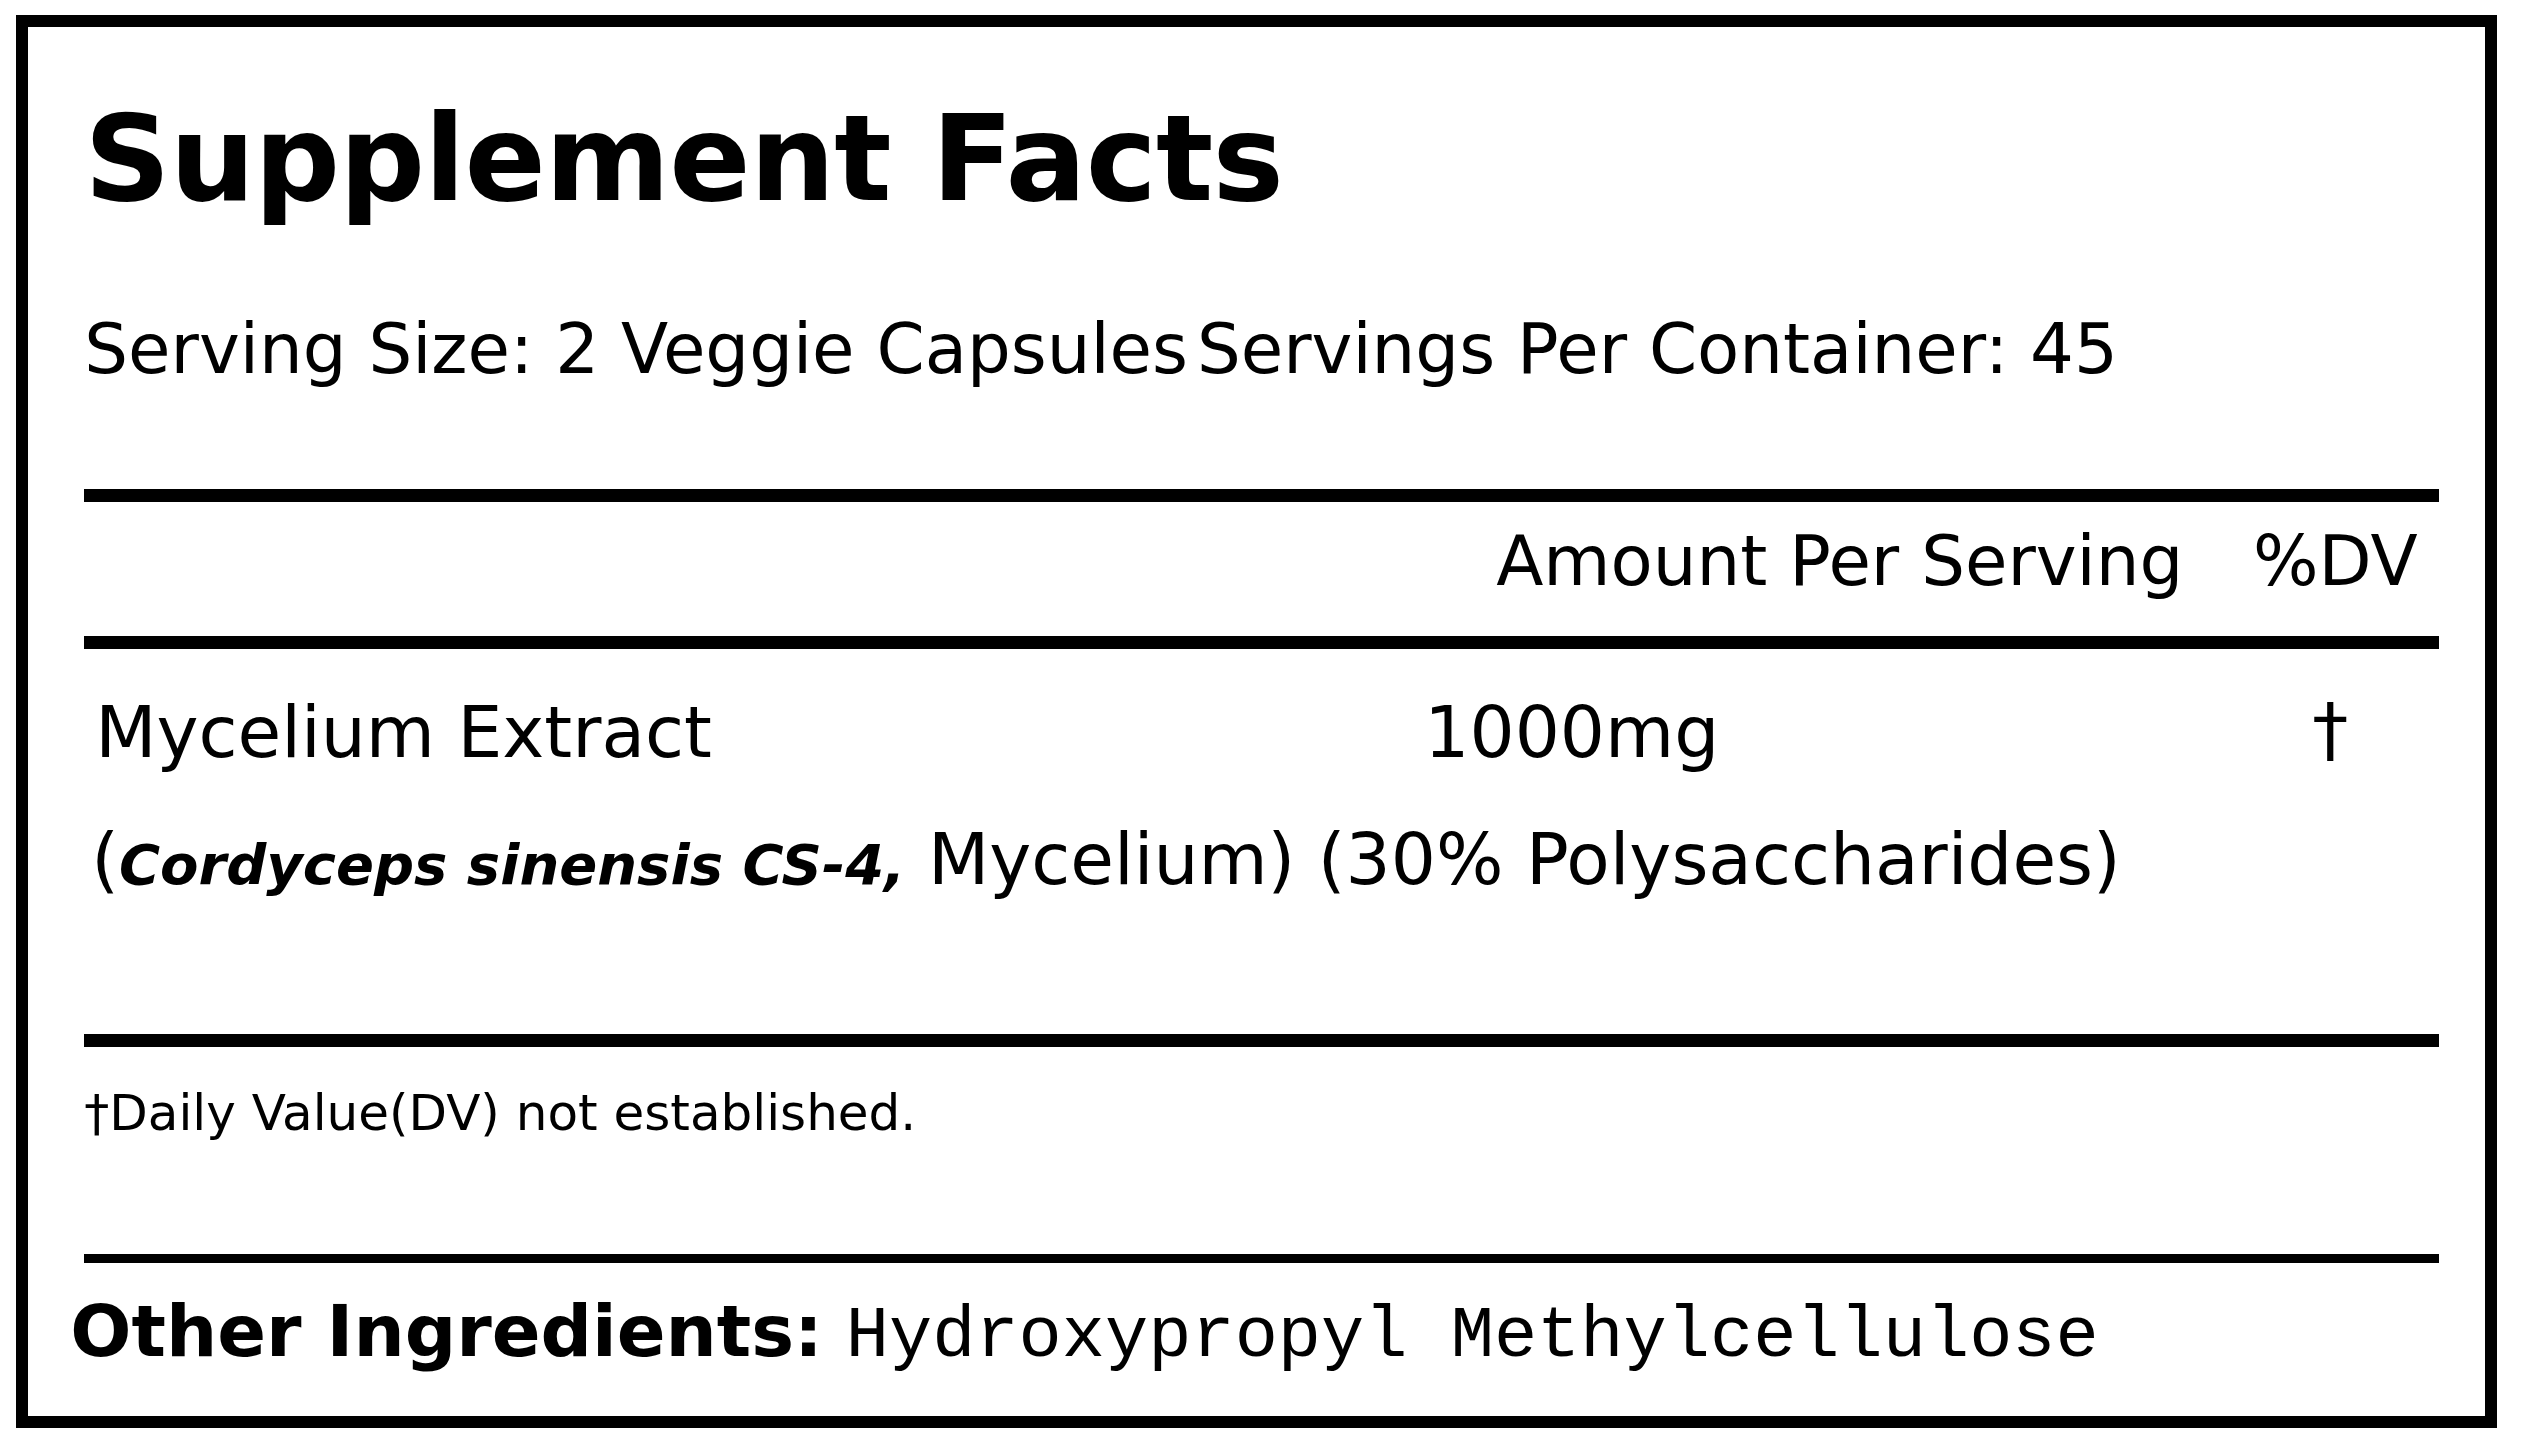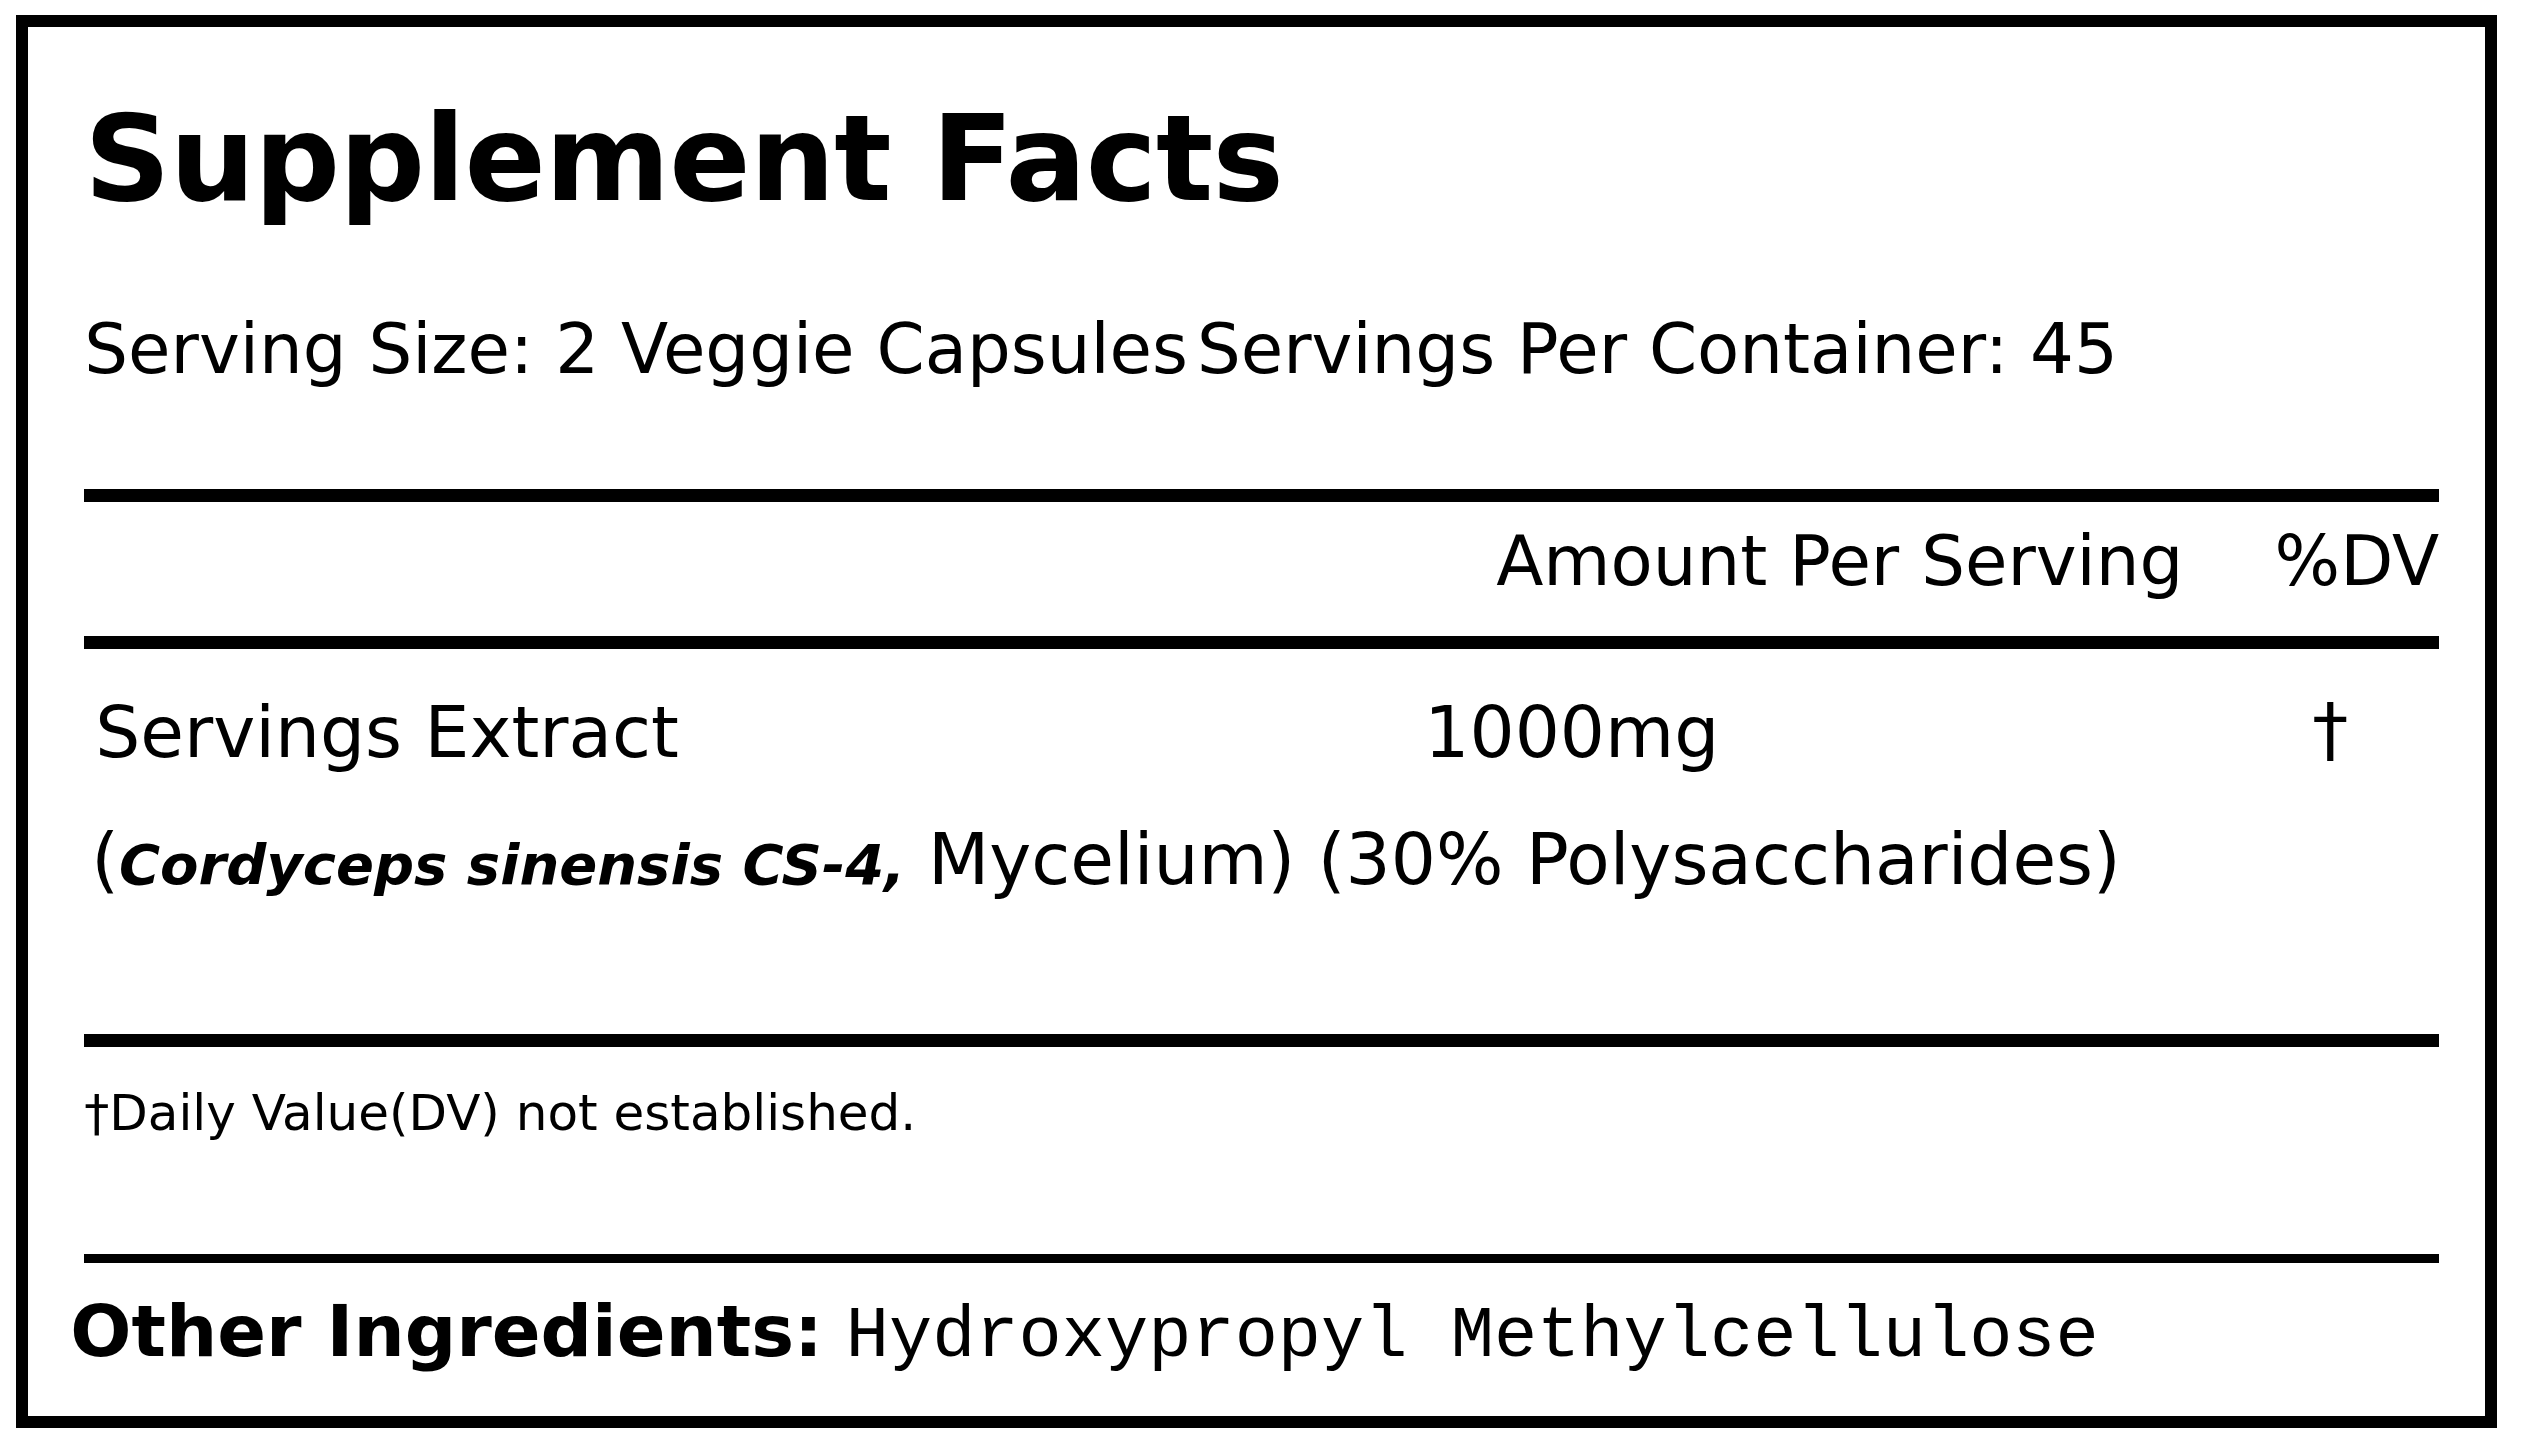--- a/index.html
+++ b/index.html
@@ -79,21 +79,21 @@
     top: 500px;
     width: 2355px;
     display: flex;
     justify-content: flex-end;
     align-items: baseline;
     font-size: 69px;
     line-height: 1;
     white-space: nowrap;
   }
   .amount-header .aps { margin-right: 48px; }
-  .amount-header .dv  { width: 208px; text-align: right; }
+  .amount-header .dv  { width: 208px; text-align: center; }
 
   
   .nutrient-row {
     position: absolute;
     left: 56px;
     top: 670px;
     width: 2355px;
     height: 82px;
     white-space: nowrap;
   }
@@ -174,21 +174,21 @@
     <div class="rule rule-1"></div>
 
     <div class="amount-header">
       <span class="aps">Amount Per Serving</span>
       <span class="dv">%DV</span>
     </div>
 
     <div class="rule rule-2"></div>
 
     <div class="nutrient-row">
-      <span class="nutrient-name">Servings Extract</span>
+      <span class="nutrient-name">Mycelium Extract</span>
       <span class="nutrient-amount">1000mg</span>
       <span class="nutrient-dv">†</span>
     </div>
 
     <div class="source-line">
       <span>(</span><span class="sci">Cordyceps sinensis CS-4,</span><span> Mycelium) (30% Polysaccharides)</span>
     </div>
 
     <div class="rule rule-3"></div>
 

